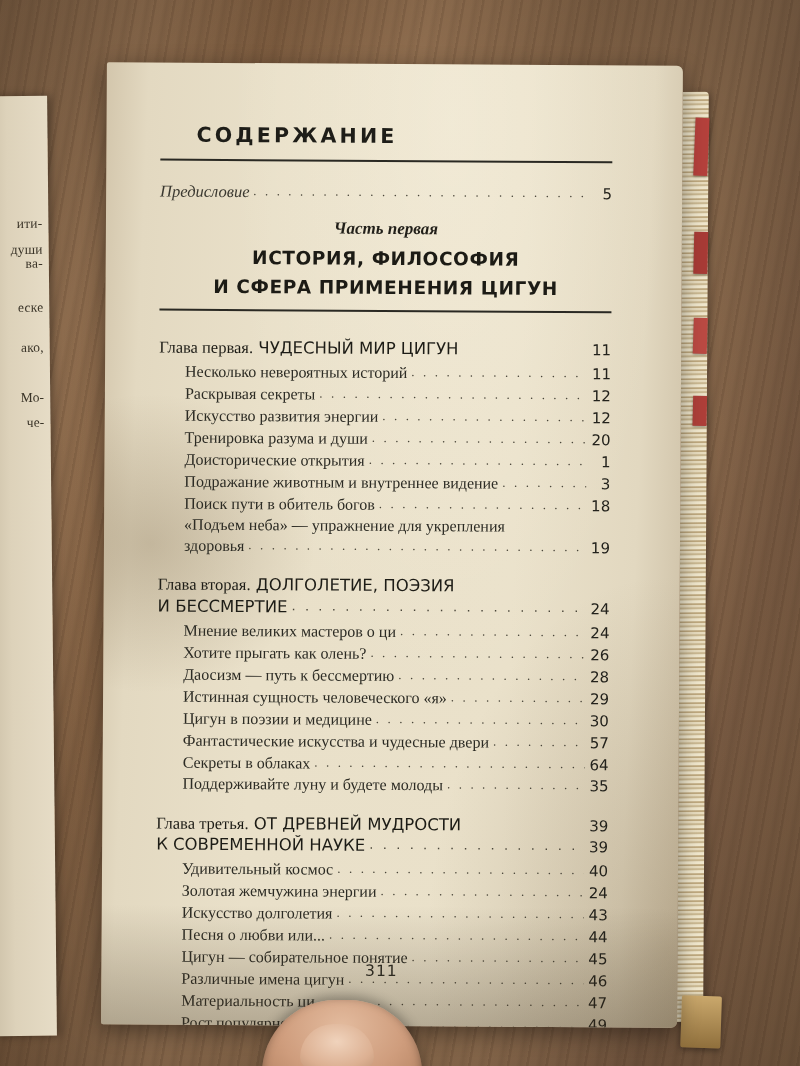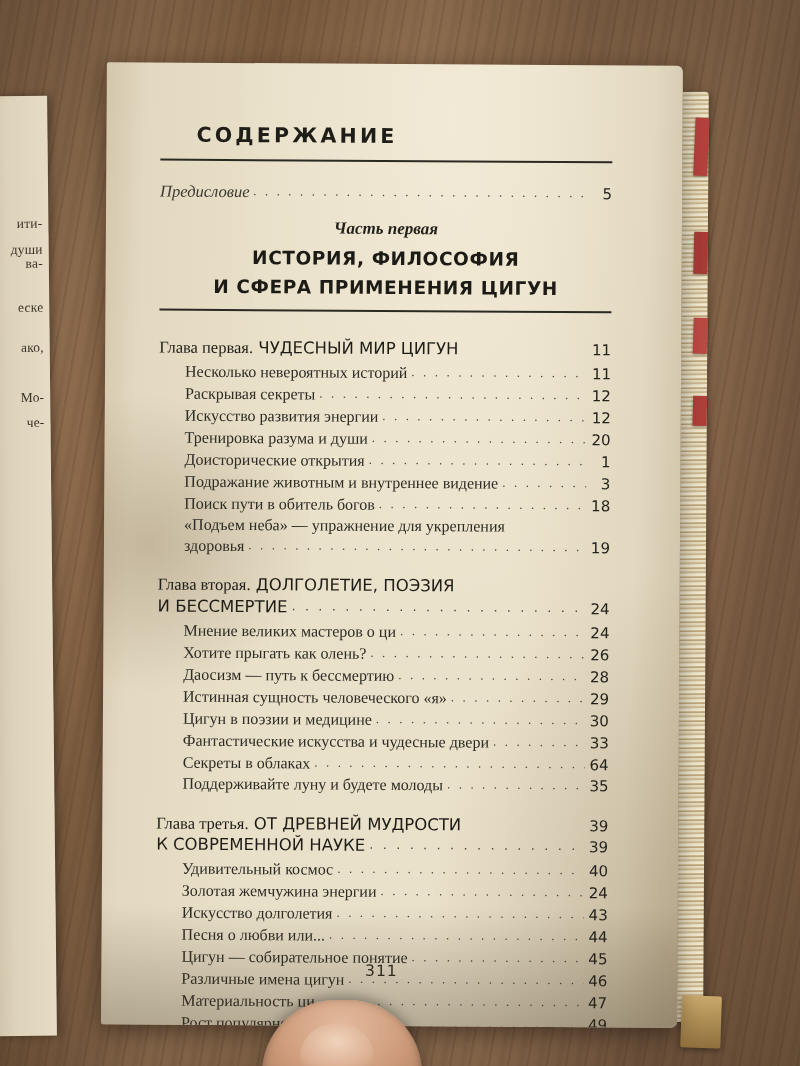--- a/index.html
+++ b/index.html
@@ -422,21 +422,21 @@
               <span class="pg">29</span>
             </div>
             <div class="dotline entry">
               <span class="label">Цигун в поэзии и медицине</span>
               <span class="dots">. . . . . . . . . . . . . . . . . . . . . . . . . . . . . . . . . . .</span>
               <span class="pg">30</span>
             </div>
             <div class="dotline entry">
               <span class="label">Фантастические искусства и чудесные двери</span>
               <span class="dots">. . . . . . . . . . . .</span>
-              <span class="pg">33</span>
+              <span class="pg">57</span>
             </div>
             <div class="dotline entry">
               <span class="label">Секреты в облаках</span>
               <span class="dots">. . . . . . . . . . . . . . . . . . . . . . . . . . . . . . . . . . .</span>
               <span class="pg">64</span>
             </div>
             <div class="dotline entry">
               <span class="label">Поддерживайте луну и будете молоды</span>
               <span class="dots">. . . . . . . . . . . . . . . . . . .</span>
               <span class="pg">35</span>

